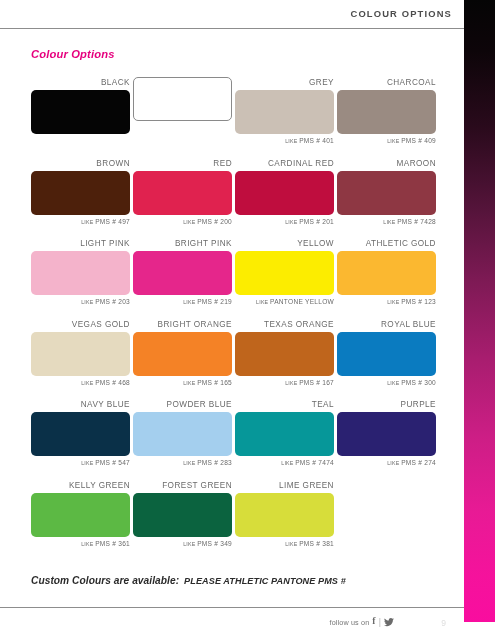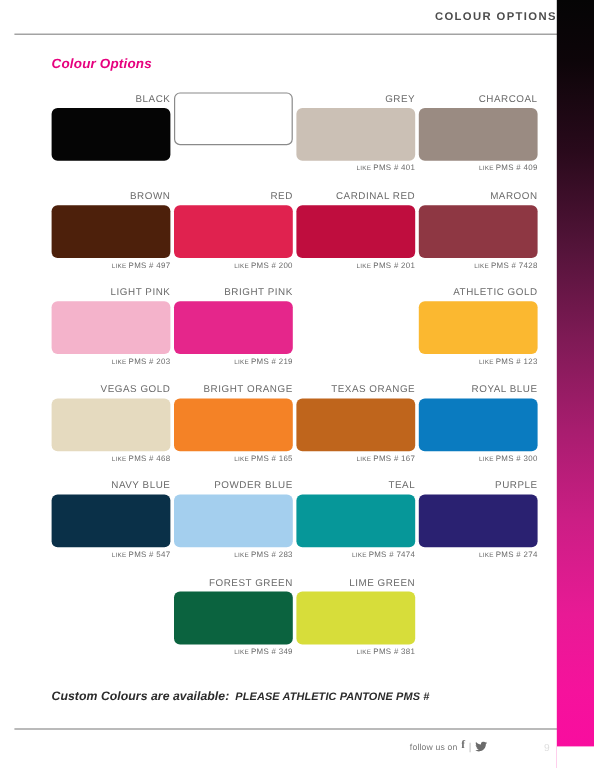--- a/index.html
+++ b/index.html
@@ -39,21 +39,21 @@
     bottom: 0;
     width: 31px;
     height: 18px;
     background: #ffffff;
   }
 
   
   .page {
     position: absolute;
     top: 0;
-    left: 12px;
+    left: 0;
     width: 464px;
     height: 469px;
     background: #ffffff;
   }
 
   
   .header {
     position: absolute;
     top: 0;
     left: 0;
@@ -259,20 +259,25 @@
         <div class="cell c0">
           <div class="cell-name">LIGHT PINK</div>
           <div class="cell-chip" style="background: rgb(244, 179, 203);"></div>
           <div class="cell-pms"><span class="lk">LIKE </span><span>PMS # 203</span></div>
         </div>
         <div class="cell c1">
           <div class="cell-name">BRIGHT PINK</div>
           <div class="cell-chip" style="background: rgb(229, 38, 139);"></div>
           <div class="cell-pms"><span class="lk">LIKE </span><span>PMS # 219</span></div>
         </div>
+        <div class="cell c2">
+          <div class="cell-name">YELLOW</div>
+          <div class="cell-chip" style="background: rgb(252, 237, 0);"></div>
+          <div class="cell-pms"><span class="lk">LIKE </span><span>PANTONE YELLOW</span></div>
+        </div>
         <div class="cell c3">
           <div class="cell-name">ATHLETIC GOLD</div>
           <div class="cell-chip" style="background: rgb(251, 184, 48);"></div>
           <div class="cell-pms"><span class="lk">LIKE </span><span>PMS # 123</span></div>
         </div>
       </div>
       <div class="row">
         <div class="cell c0">
           <div class="cell-name">VEGAS GOLD</div>
           <div class="cell-chip" style="background: rgb(229, 218, 191);"></div>
@@ -310,20 +315,25 @@
           <div class="cell-chip" style="background: rgb(6, 151, 153);"></div>
           <div class="cell-pms"><span class="lk">LIKE </span><span>PMS # 7474</span></div>
         </div>
         <div class="cell c3">
           <div class="cell-name">PURPLE</div>
           <div class="cell-chip" style="background: rgb(42, 33, 113);"></div>
           <div class="cell-pms"><span class="lk">LIKE </span><span>PMS # 274</span></div>
         </div>
       </div>
       <div class="row">
+        <div class="cell c0">
+          <div class="cell-name">KELLY GREEN</div>
+          <div class="cell-chip" style="background: rgb(92, 185, 68);"></div>
+          <div class="cell-pms"><span class="lk">LIKE </span><span>PMS # 361</span></div>
+        </div>
         <div class="cell c1">
           <div class="cell-name">FOREST GREEN</div>
           <div class="cell-chip" style="background: rgb(11, 99, 63);"></div>
           <div class="cell-pms"><span class="lk">LIKE </span><span>PMS # 349</span></div>
         </div>
         <div class="cell c2">
           <div class="cell-name">LIME GREEN</div>
           <div class="cell-chip" style="background: rgb(215, 221, 58);"></div>
           <div class="cell-pms"><span class="lk">LIKE </span><span>PMS # 381</span></div>
         </div>

